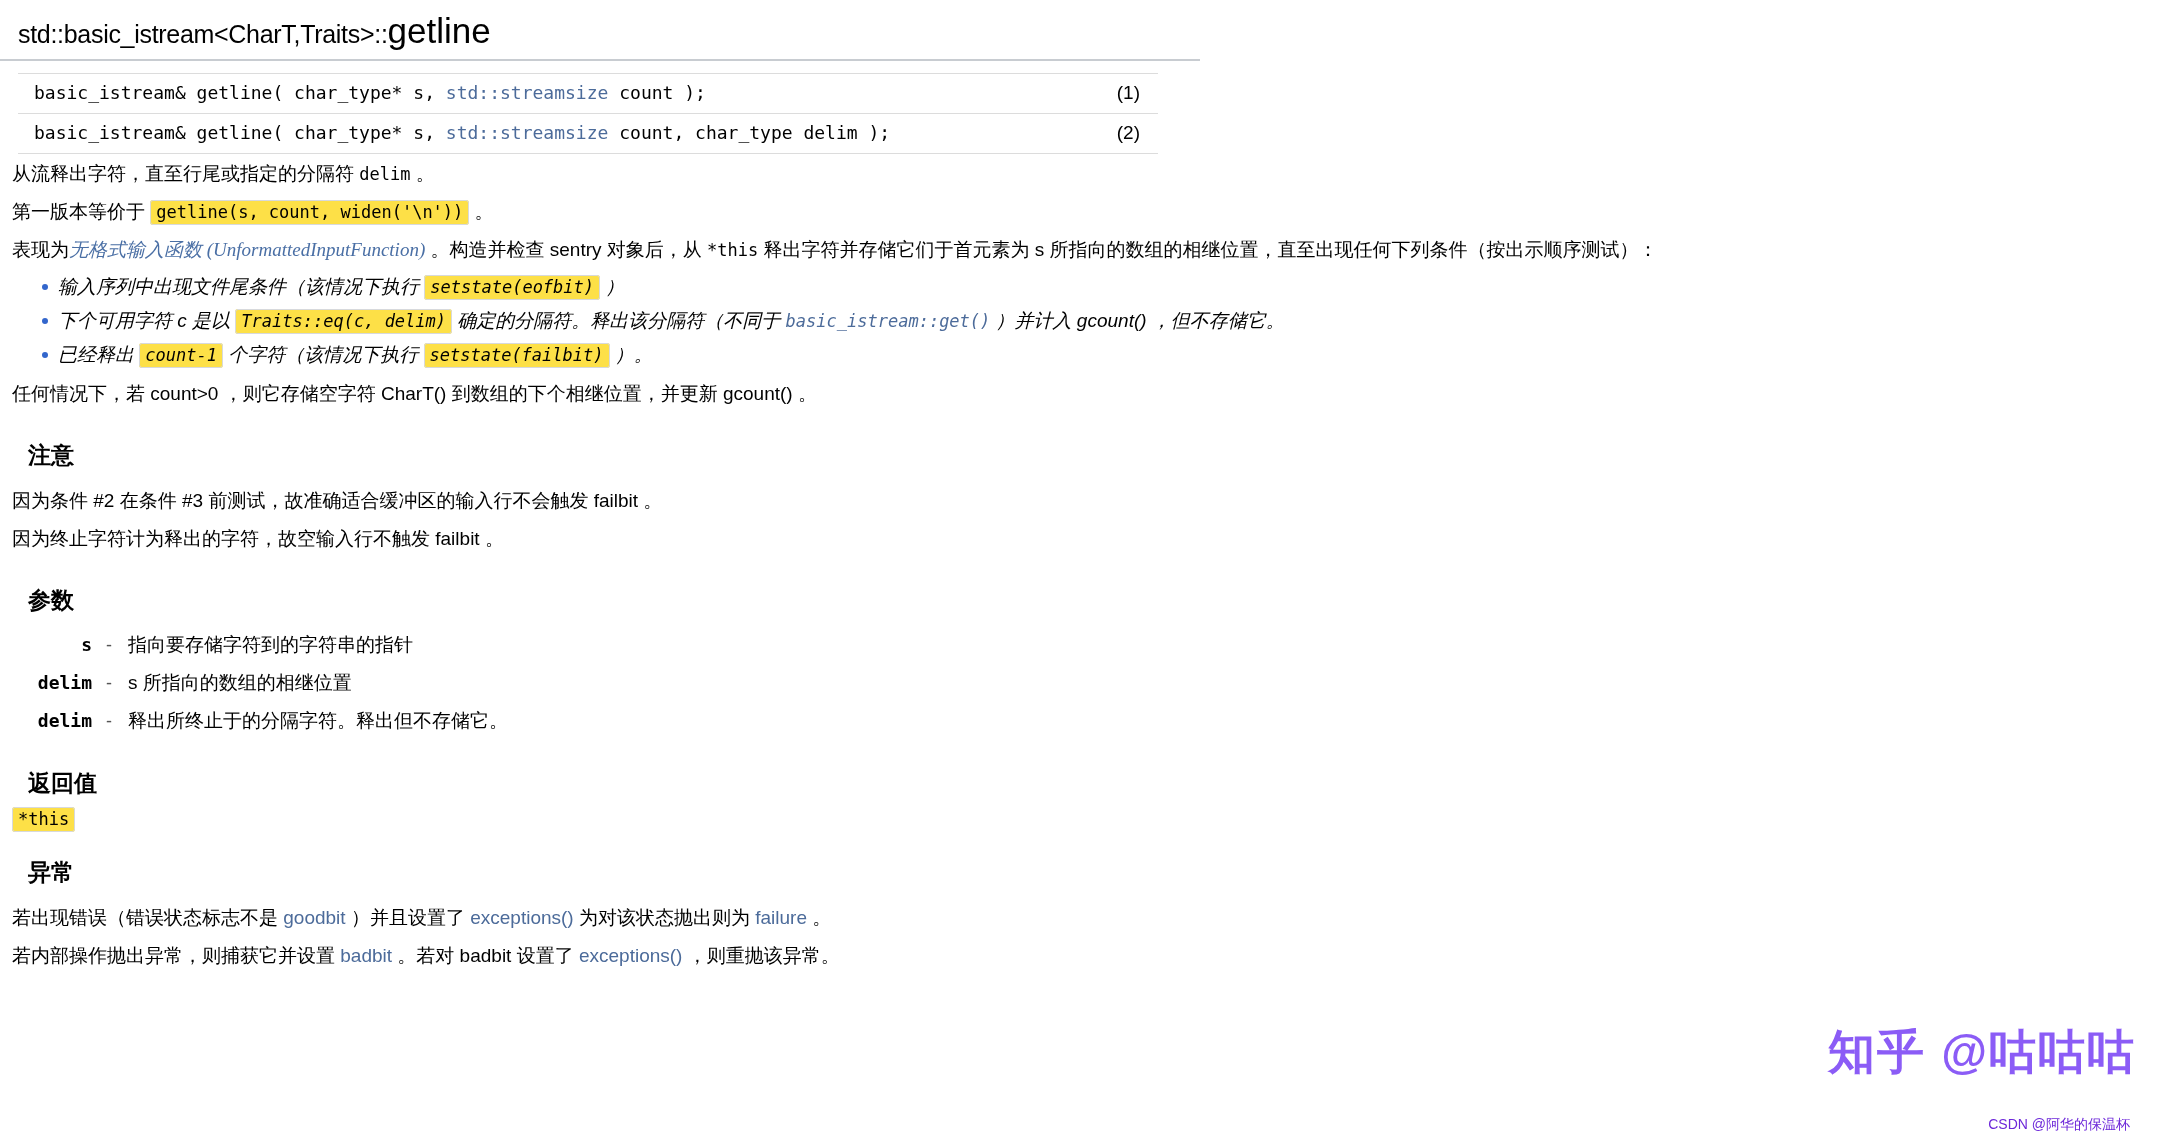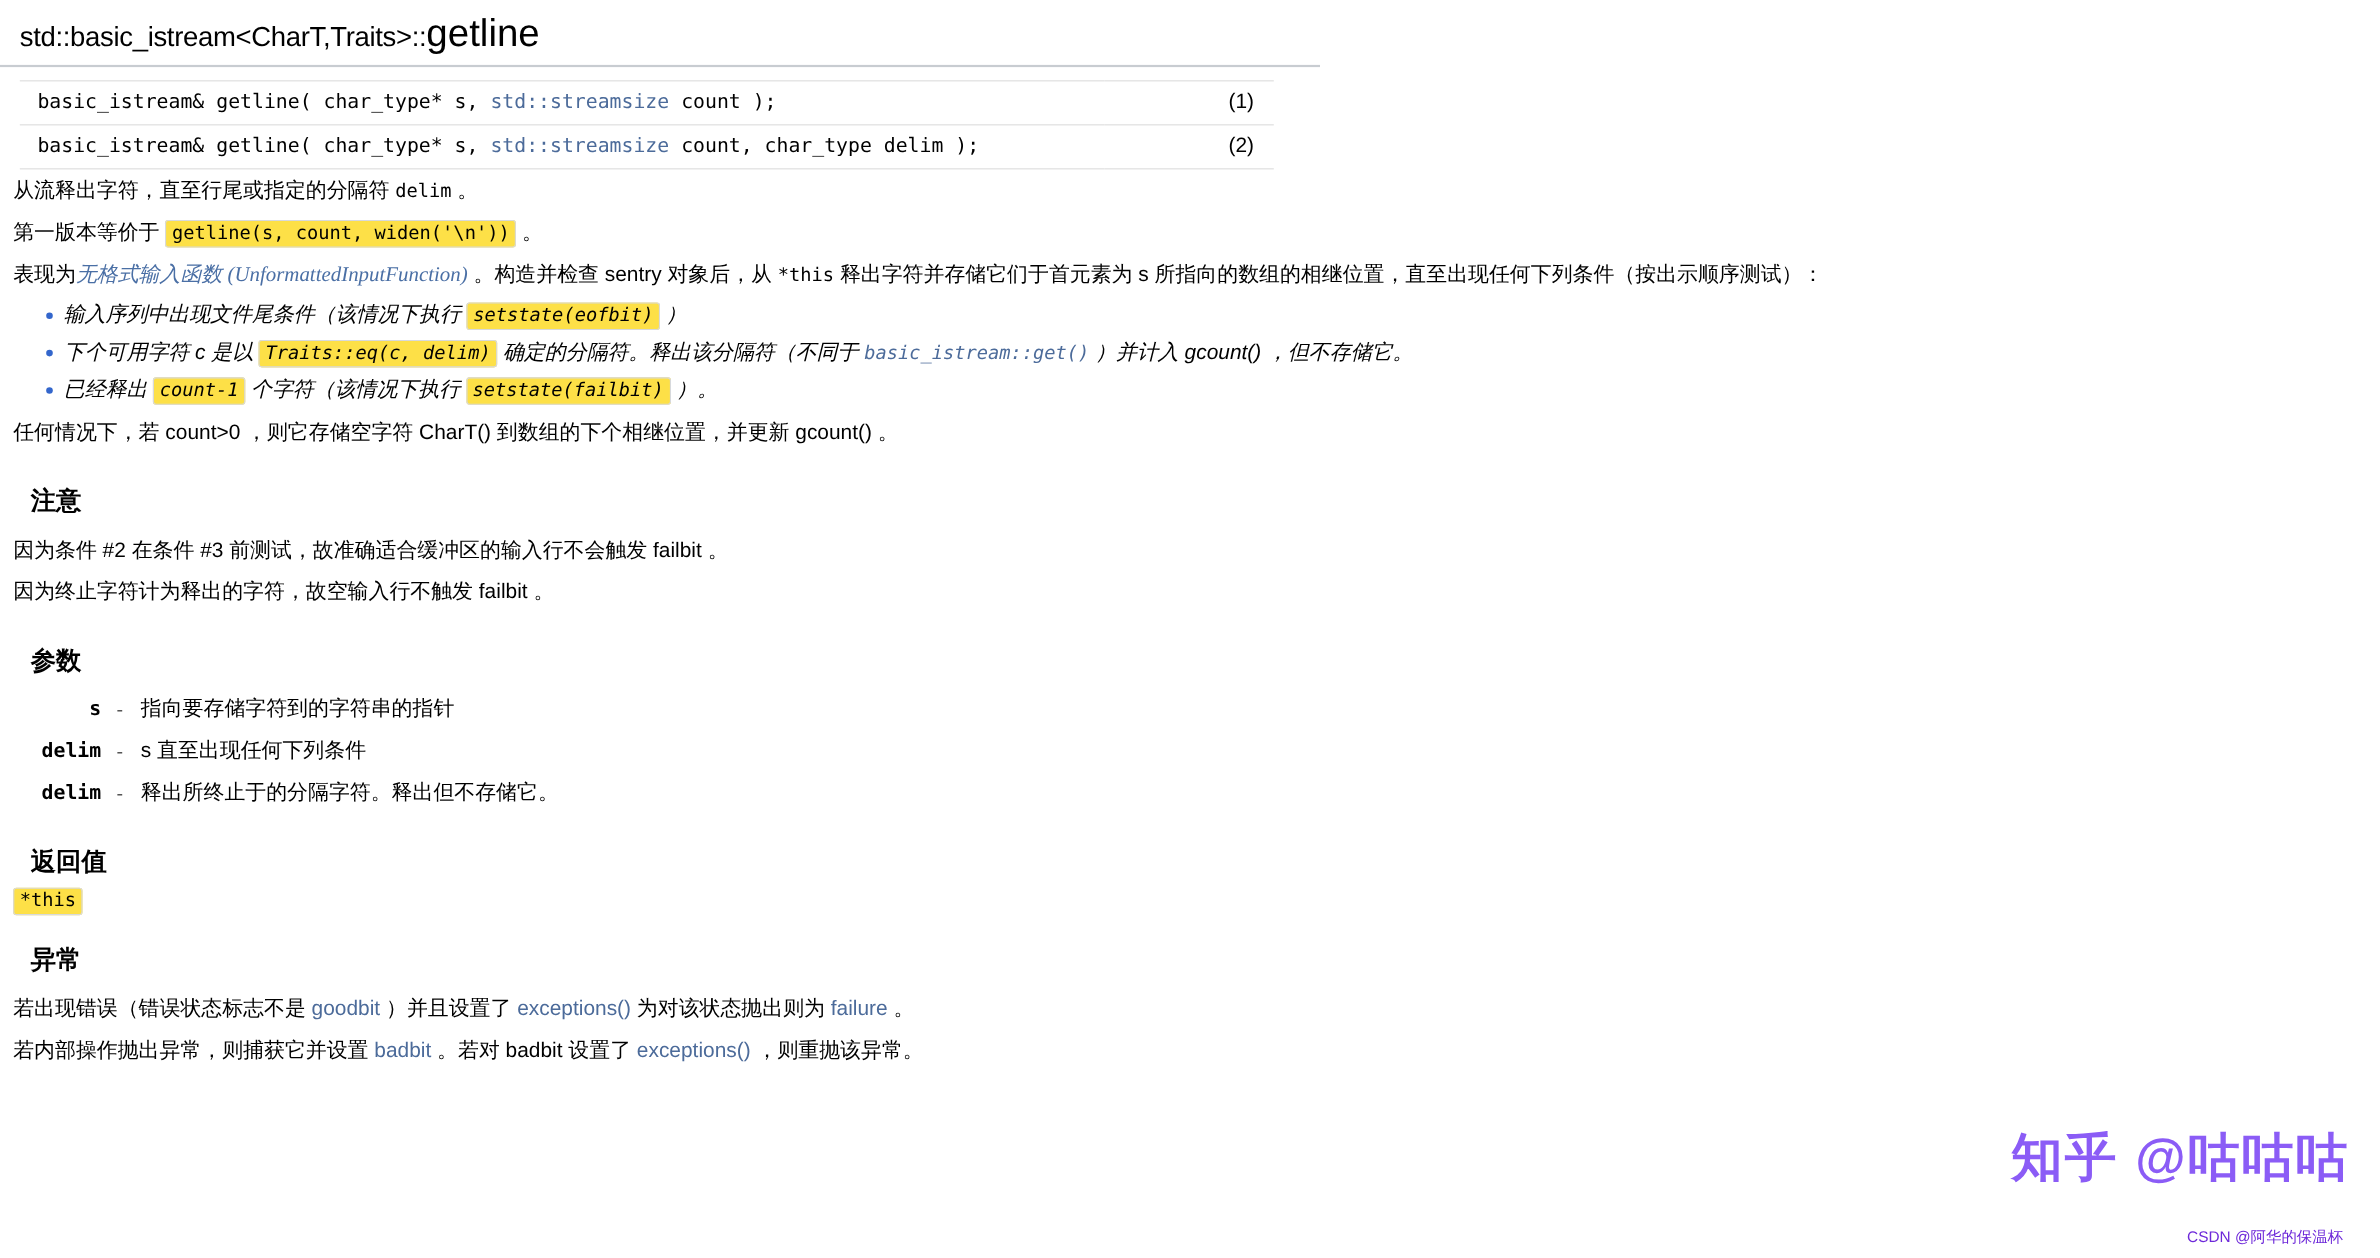--- a/index.html
+++ b/index.html
@@ -229,21 +229,21 @@
   <table class="params">
     <tbody>
       <tr>
         <td class="pname">s</td>
         <td class="dash">-</td>
         <td class="pdesc">指向要存储字符到的字符串的指针</td>
       </tr>
       <tr>
         <td class="pname">delim</td>
         <td class="dash">-</td>
-        <td class="pdesc">s 直至出现任何下列条件</td>
+        <td class="pdesc">s 所指向的数组的相继位置</td>
       </tr>
       <tr>
         <td class="pname">delim</td>
         <td class="dash">-</td>
         <td class="pdesc">释出所终止于的分隔字符。释出但不存储它。</td>
       </tr>
     </tbody>
   </table>
 
   <h2 class="section">返回值</h2>

